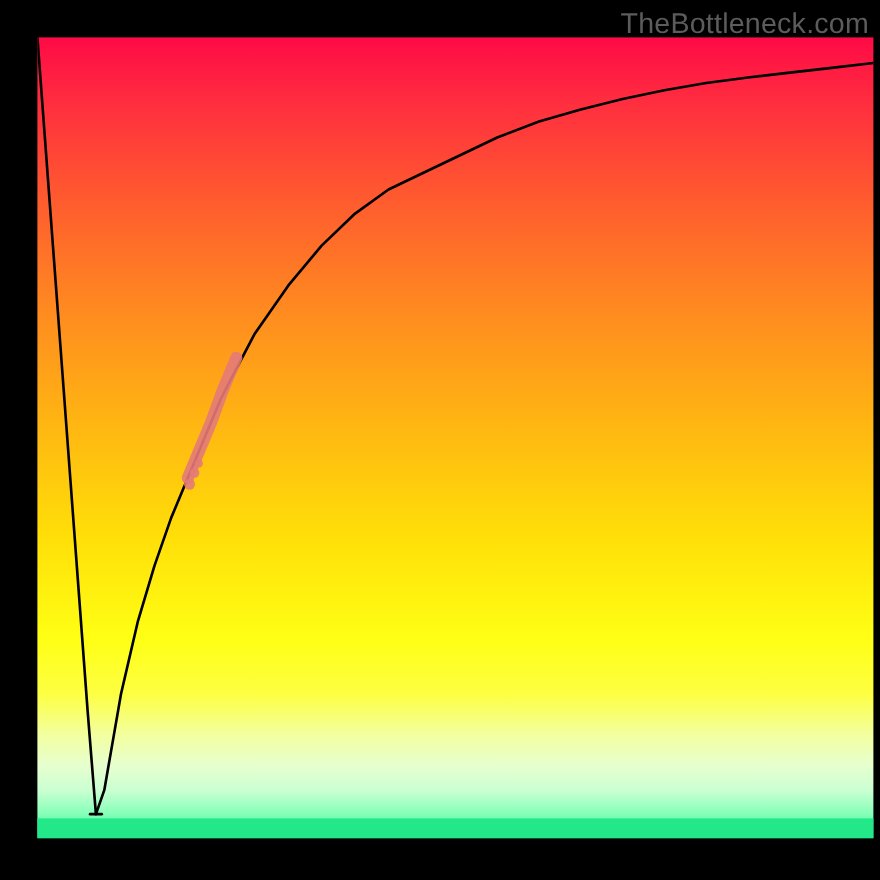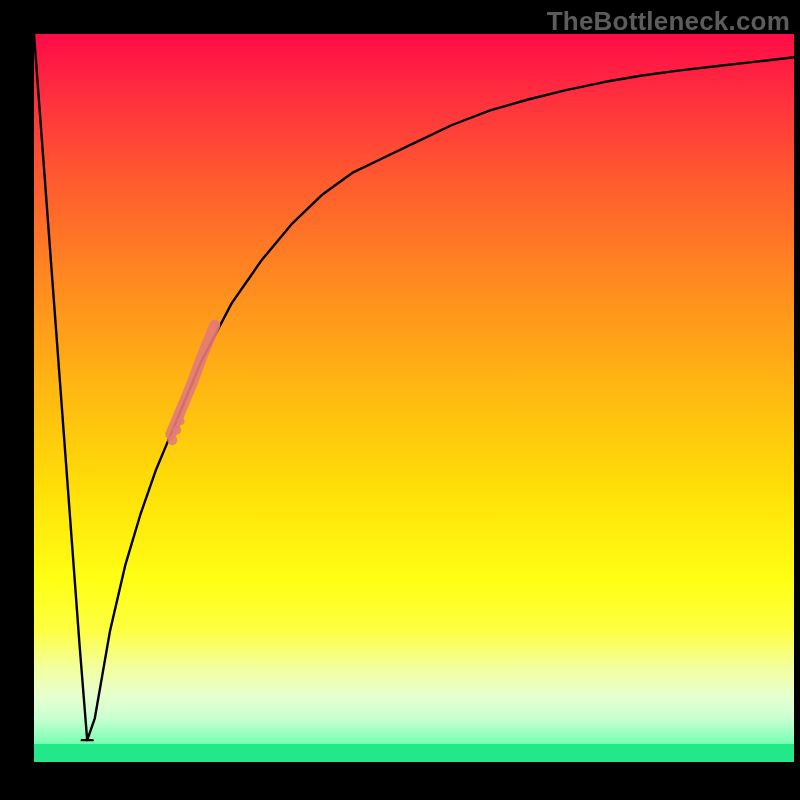--- a/index.html
+++ b/index.html
@@ -46,21 +46,21 @@
     bottom: 0;
     width: 100%;
     height: 18px;
     background: #22e889;
   }
   .watermark {
     position: absolute;
     top: 6px;
     right: 10px;
     font-size: 26px;
-    font-weight: 700;
+    font-weight: 400;
     color: #5c5c5c;
     letter-spacing: 0.2px;
     user-select: none;
   }
   svg.curve {
     position: absolute;
     left: 0;
     top: 0;
     width: 100%;
     height: 100%;

